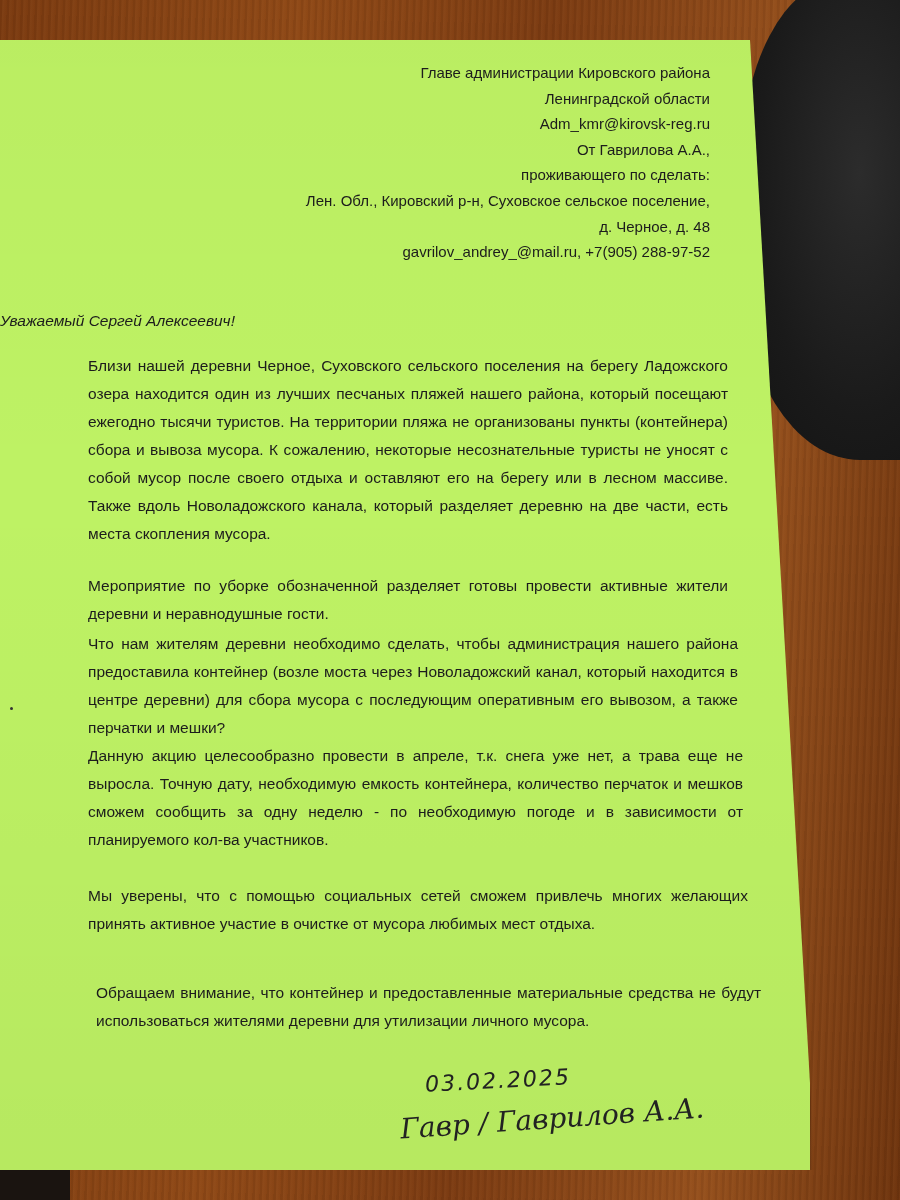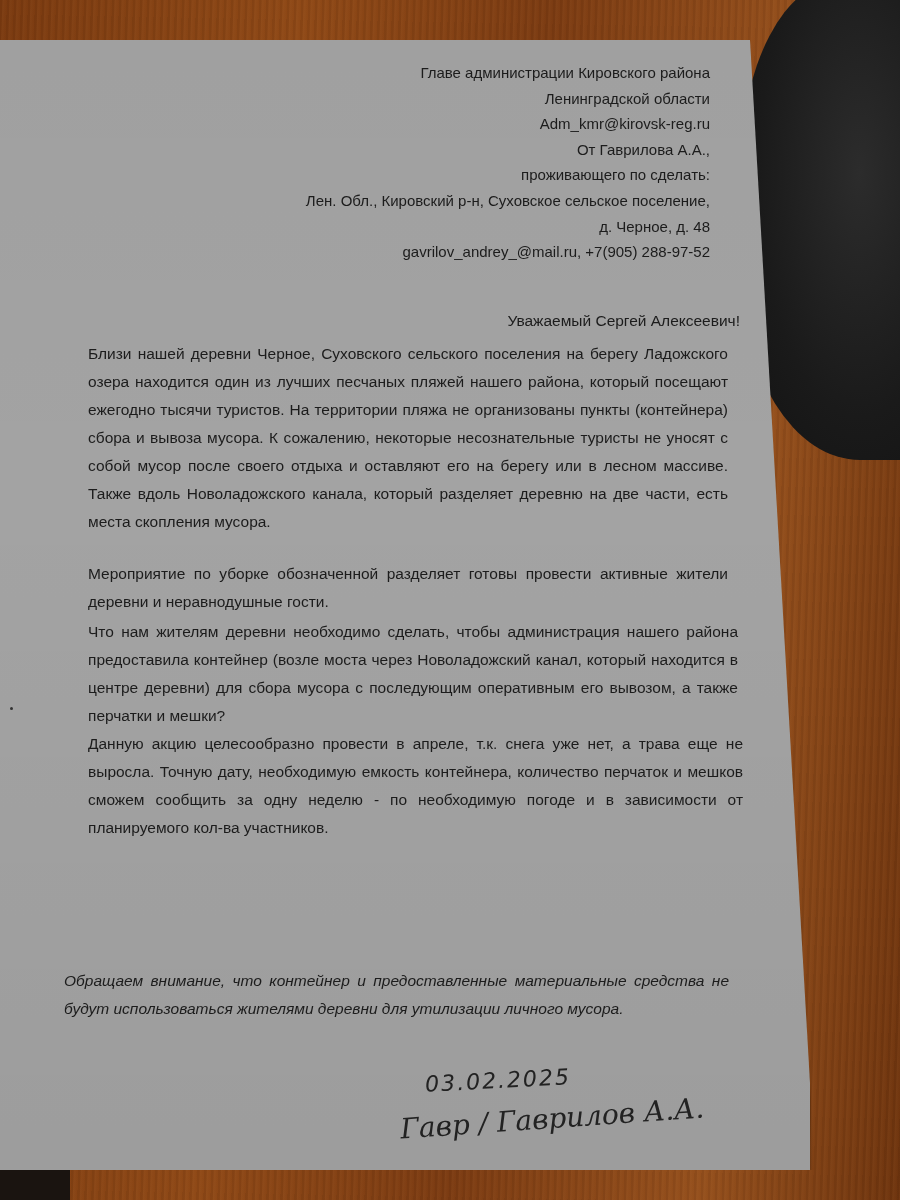--- a/index.html
+++ b/index.html
@@ -32,21 +32,21 @@
       left: 0; bottom: 0;
       width: 70px; height: 30px;
       background: #1a1410;
     }
     .paper {
       position: absolute;
       left: 0;
       top: 40px;
       width: 810px;
       height: 1130px;
-      background: #a3a3a3;
+      background: #bef264;
       clip-path: polygon(0 0, 750px 0, 815px 1130px, 0 1130px);
       box-shadow: 0 1px 3px rgba(0,0,0,0.4);
     }
     .paper-shade {
       position: absolute; inset: 0;
       background: linear-gradient(180deg, rgba(0,0,0,0.02) 0%, rgba(0,0,0,0) 40%, rgba(0,0,0,0.04) 100%);
     }
     .addressee {
       position: absolute;
       top: 20px;
@@ -55,39 +55,41 @@
       font-size: 15px;
       line-height: 25.6px;
       color: #1c1c1c;
     }
     .addressee div { white-space: nowrap; }
     .salutation {
       position: absolute;
       top: 272px;
       left: 0;
       width: 740px;
-      text-align: right;
+      text-align: left;
       font-size: 15.5px;
       color: #1c1c1c;
+      font-style: italic;
     }
     .body-text {
       position: absolute;
       left: 88px;
       width: 640px;
       font-size: 15.5px;
       line-height: 28px;
       color: #1c1c1c;
       text-align: justify;
+      margin-top: 12px;
     }
     .p1 { top: 300px; }
     .p2 { top: 520px; }
     .p3 { top: 578px; width: 650px; }
     .p4 { top: 690px; width: 655px; }
     .p5 { top: 830px; width: 660px; }
-    .p6 { top: 927px; width: 665px; left: 64px; font-style: italic; }
+    .p6 { top: 927px; width: 665px; left: 96px; }
     .speck {
       position: absolute;
       left: 10px; top: 667px;
       width: 3px; height: 3px;
       background: #333;
       border-radius: 50%;
     }
     .handwritten {
       position: absolute;
       font-family: "DejaVu Sans", sans-serif;
@@ -130,19 +132,20 @@
     <div>д. Черное, д. 48</div>
     <div>gavrilov_andrey_@mail.ru, +7(905) 288-97-52</div>
   </div>
 
   <div class="salutation">Уважаемый Сергей Алексеевич!</div>
 
   <div class="body-text p1">Близи нашей деревни Черное, Суховского сельского поселения на берегу Ладожского озера находится один из лучших песчаных пляжей нашего района, который посещают ежегодно тысячи туристов. На территории пляжа не организованы пункты (контейнера) сбора и вывоза мусора. К сожалению, некоторые  несознательные туристы не уносят с собой мусор после своего отдыха и оставляют его на берегу или в лесном массиве. Также вдоль Новоладожского канала, который разделяет деревню на две части, есть места скопления мусора.</div>
   <div class="body-text p2">Мероприятие по уборке обозначенной разделяет готовы провести активные жители деревни и неравнодушные гости.</div>
   <div class="body-text p3">Что нам жителям деревни необходимо сделать, чтобы администрация нашего района предоставила контейнер (возле моста через Новоладожский канал, который находится в центре деревни) для сбора мусора с последующим оперативным его вывозом, а также перчатки и мешки?</div>
   <div class="body-text p4">Данную акцию целесообразно провести в апреле, т.к. снега уже нет, а трава еще не выросла. Точную дату, необходимую емкость контейнера, количество перчаток и мешков сможем сообщить за одну неделю - по необходимую погоде и в зависимости от планируемого кол-ва участников.</div>
+  <div class="body-text p5">Мы уверены, что с помощью социальных сетей сможем привлечь многих желающих принять активное участие в очистке от мусора любимых мест отдыха.</div>
   <div class="body-text p6">Обращаем внимание, что контейнер и предоставленные материальные средства не будут использоваться жителями деревни для утилизации личного мусора.</div>
 
   <div class="speck"></div>
 
   <div class="handwritten hw-date">03.02.2025</div>
   <div class="handwritten hw-signature">Гавр / Гаврилов А.А.</div>
 </div>
 
 </body></html>

